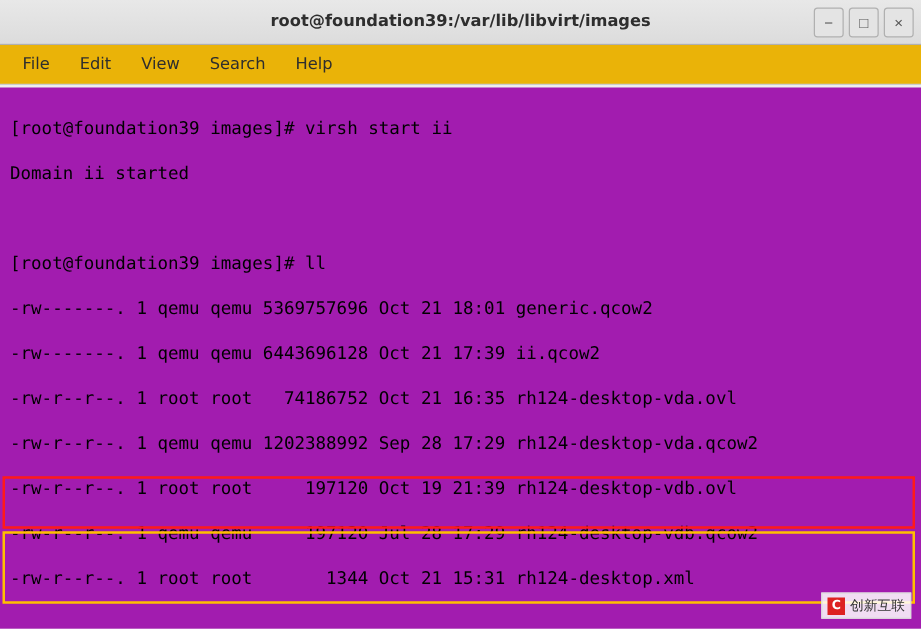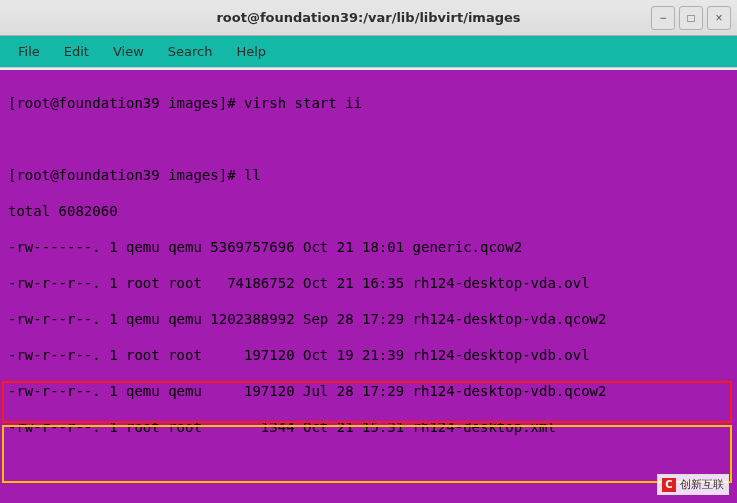--- a/index.html
+++ b/index.html
@@ -42,21 +42,21 @@
       border-radius: 3px;
       display: flex;
       align-items: center;
       justify-content: center;
       cursor: pointer;
       font-size: 12px;
       color: #555;
     }
     .menubar {
       height: 32px;
-      background: #14b8a6;
+      background: #eab308;
       border-bottom: 1px solid #cccccc;
       display: flex;
       align-items: center;
       padding: 0 6px;
     }
     .menubar .menu-item {
       padding: 4px 12px;
       color: #2e2e2e;
       cursor: pointer;
       font-size: 13px;
@@ -125,24 +125,25 @@
 <div class="menubar">
   <div class="menu-item">File</div>
   <div class="menu-item">Edit</div>
   <div class="menu-item">View</div>
   <div class="menu-item">Search</div>
   <div class="menu-item">Help</div>
 </div>
 
 <div class="terminal">
 <div class="line">[root@foundation39 images]# virsh start ii</div>
+<div class="line">Domain ii started</div>
 <div class="line"></div>
 <div class="line">[root@foundation39 images]# ll</div>
-<div class="line">total 6082060</div>
 <div class="line">-rw-------. 1 qemu qemu 5369757696 Oct 21 18:01 generic.qcow2</div>
+<div class="line">-rw-------. 1 qemu qemu 6443696128 Oct 21 17:39 ii.qcow2</div>
 <div class="line">-rw-r--r--. 1 root root   74186752 Oct 21 16:35 rh124-desktop-vda.ovl</div>
 <div class="line">-rw-r--r--. 1 qemu qemu 1202388992 Sep 28 17:29 rh124-desktop-vda.qcow2</div>
 <div class="line">-rw-r--r--. 1 root root     197120 Oct 19 21:39 rh124-desktop-vdb.ovl</div>
 <div class="line">-rw-r--r--. 1 qemu qemu     197120 Jul 28 17:29 rh124-desktop-vdb.qcow2</div>
 <div class="line">-rw-r--r--. 1 root root       1344 Oct 21 15:31 rh124-desktop.xml</div>
 
 
 
 
 

